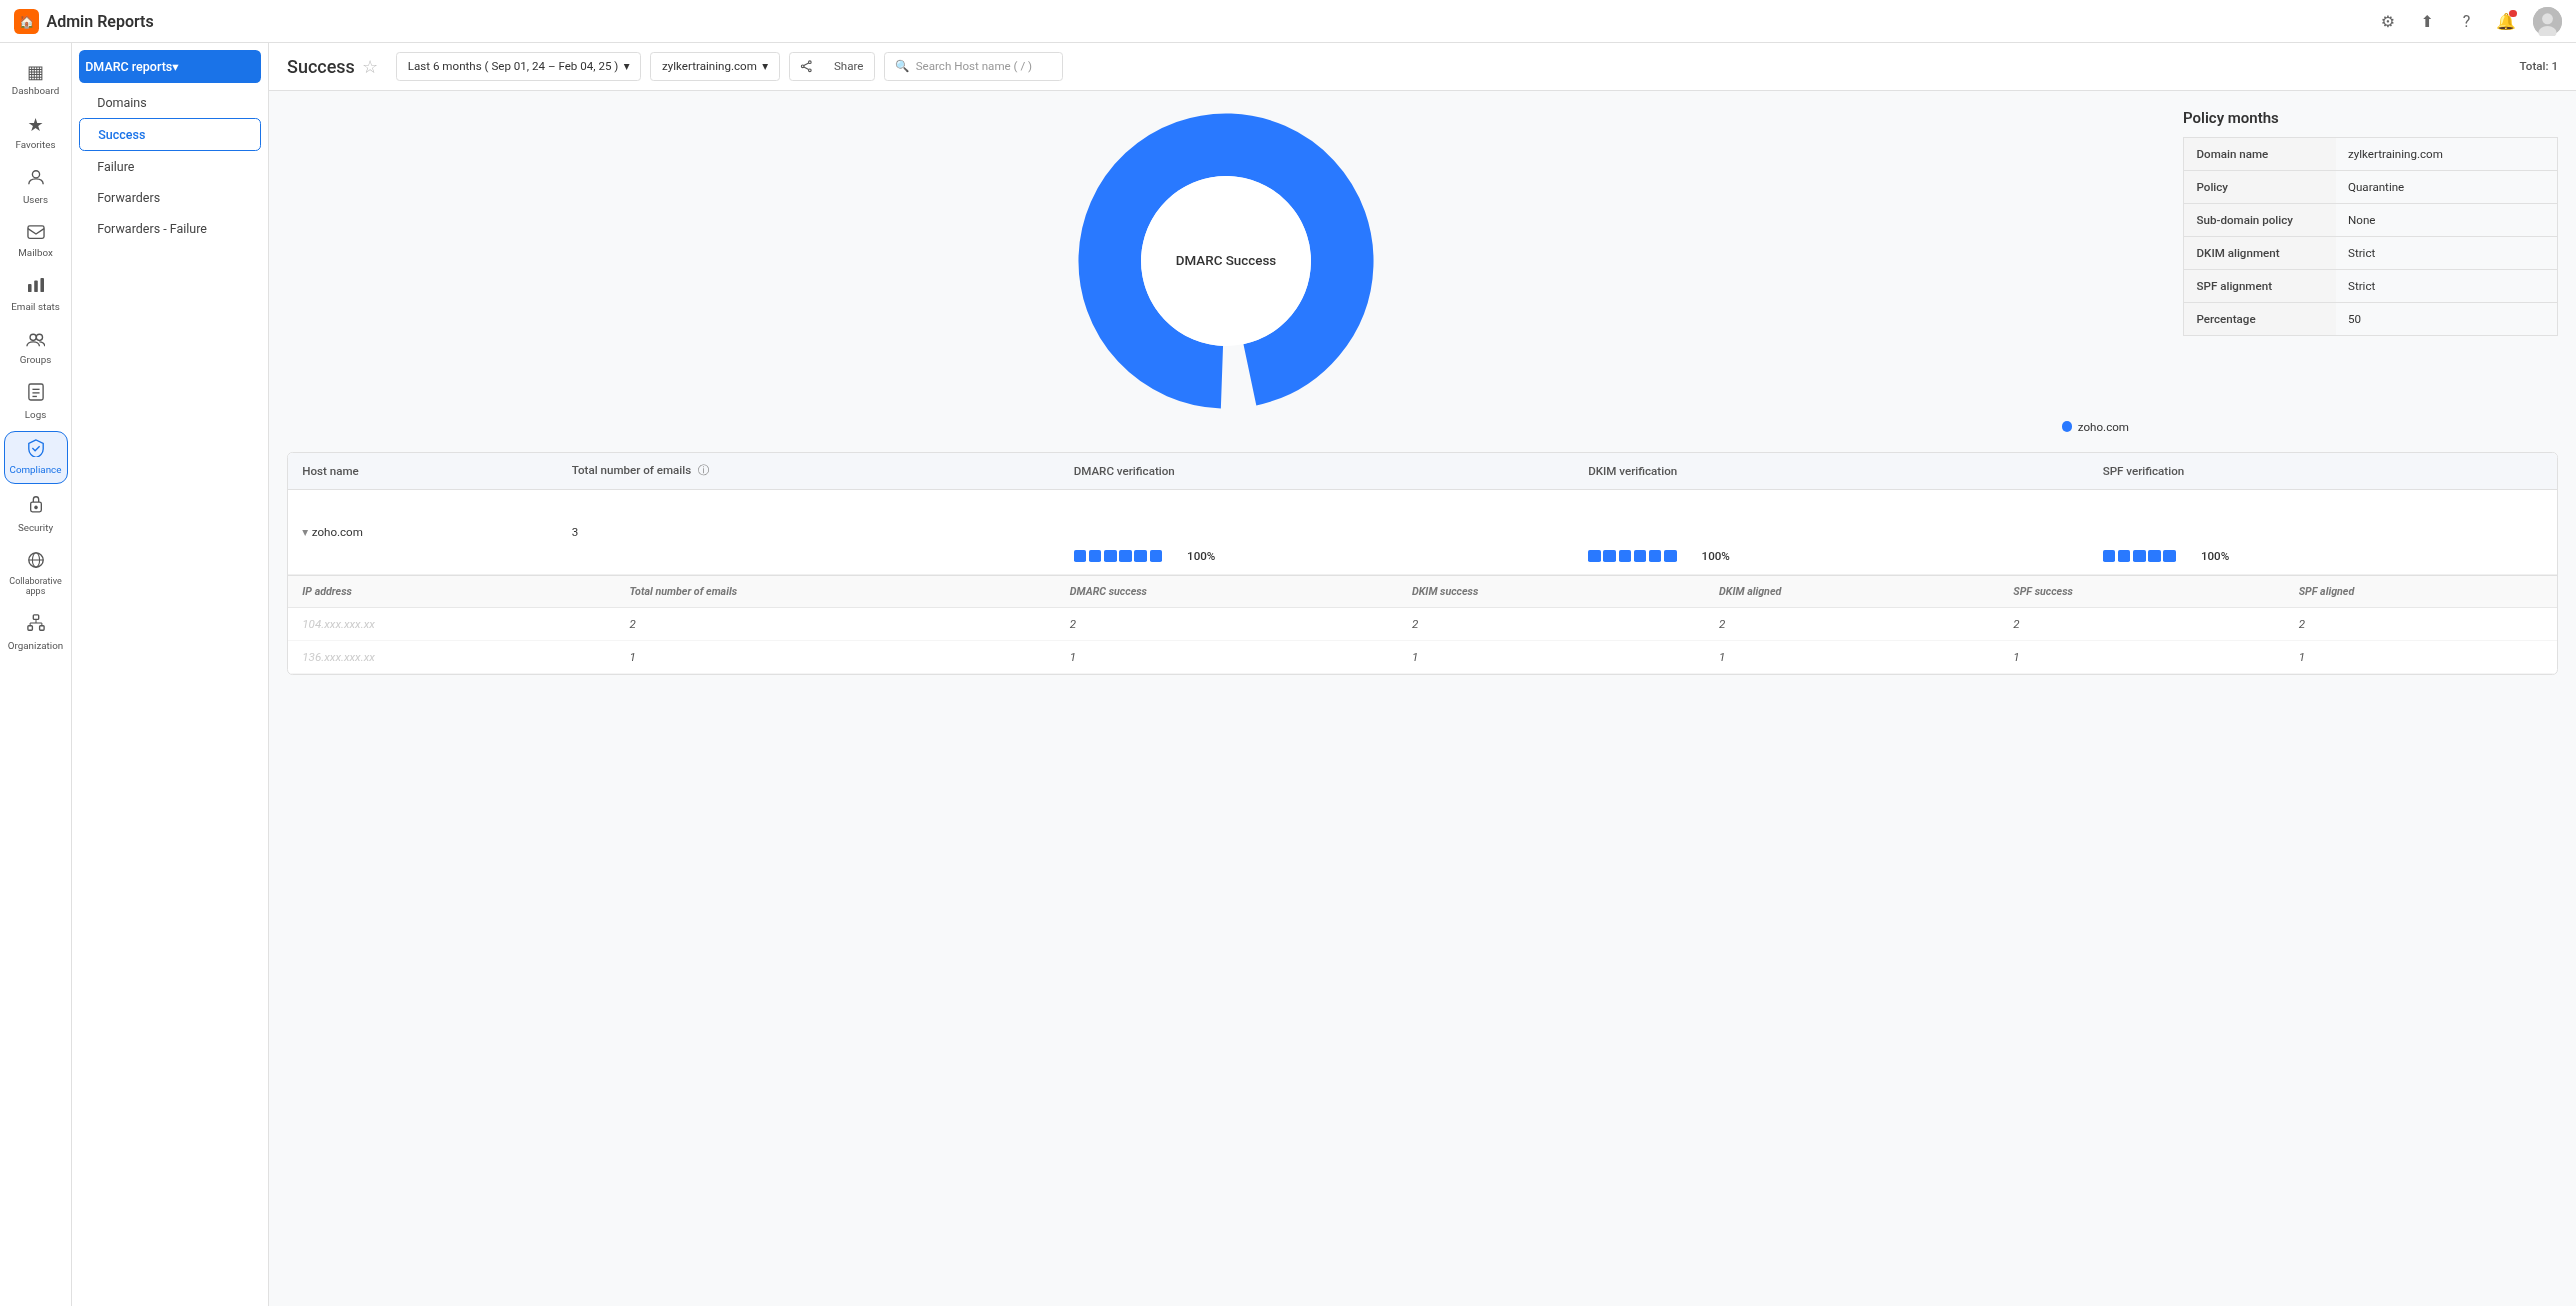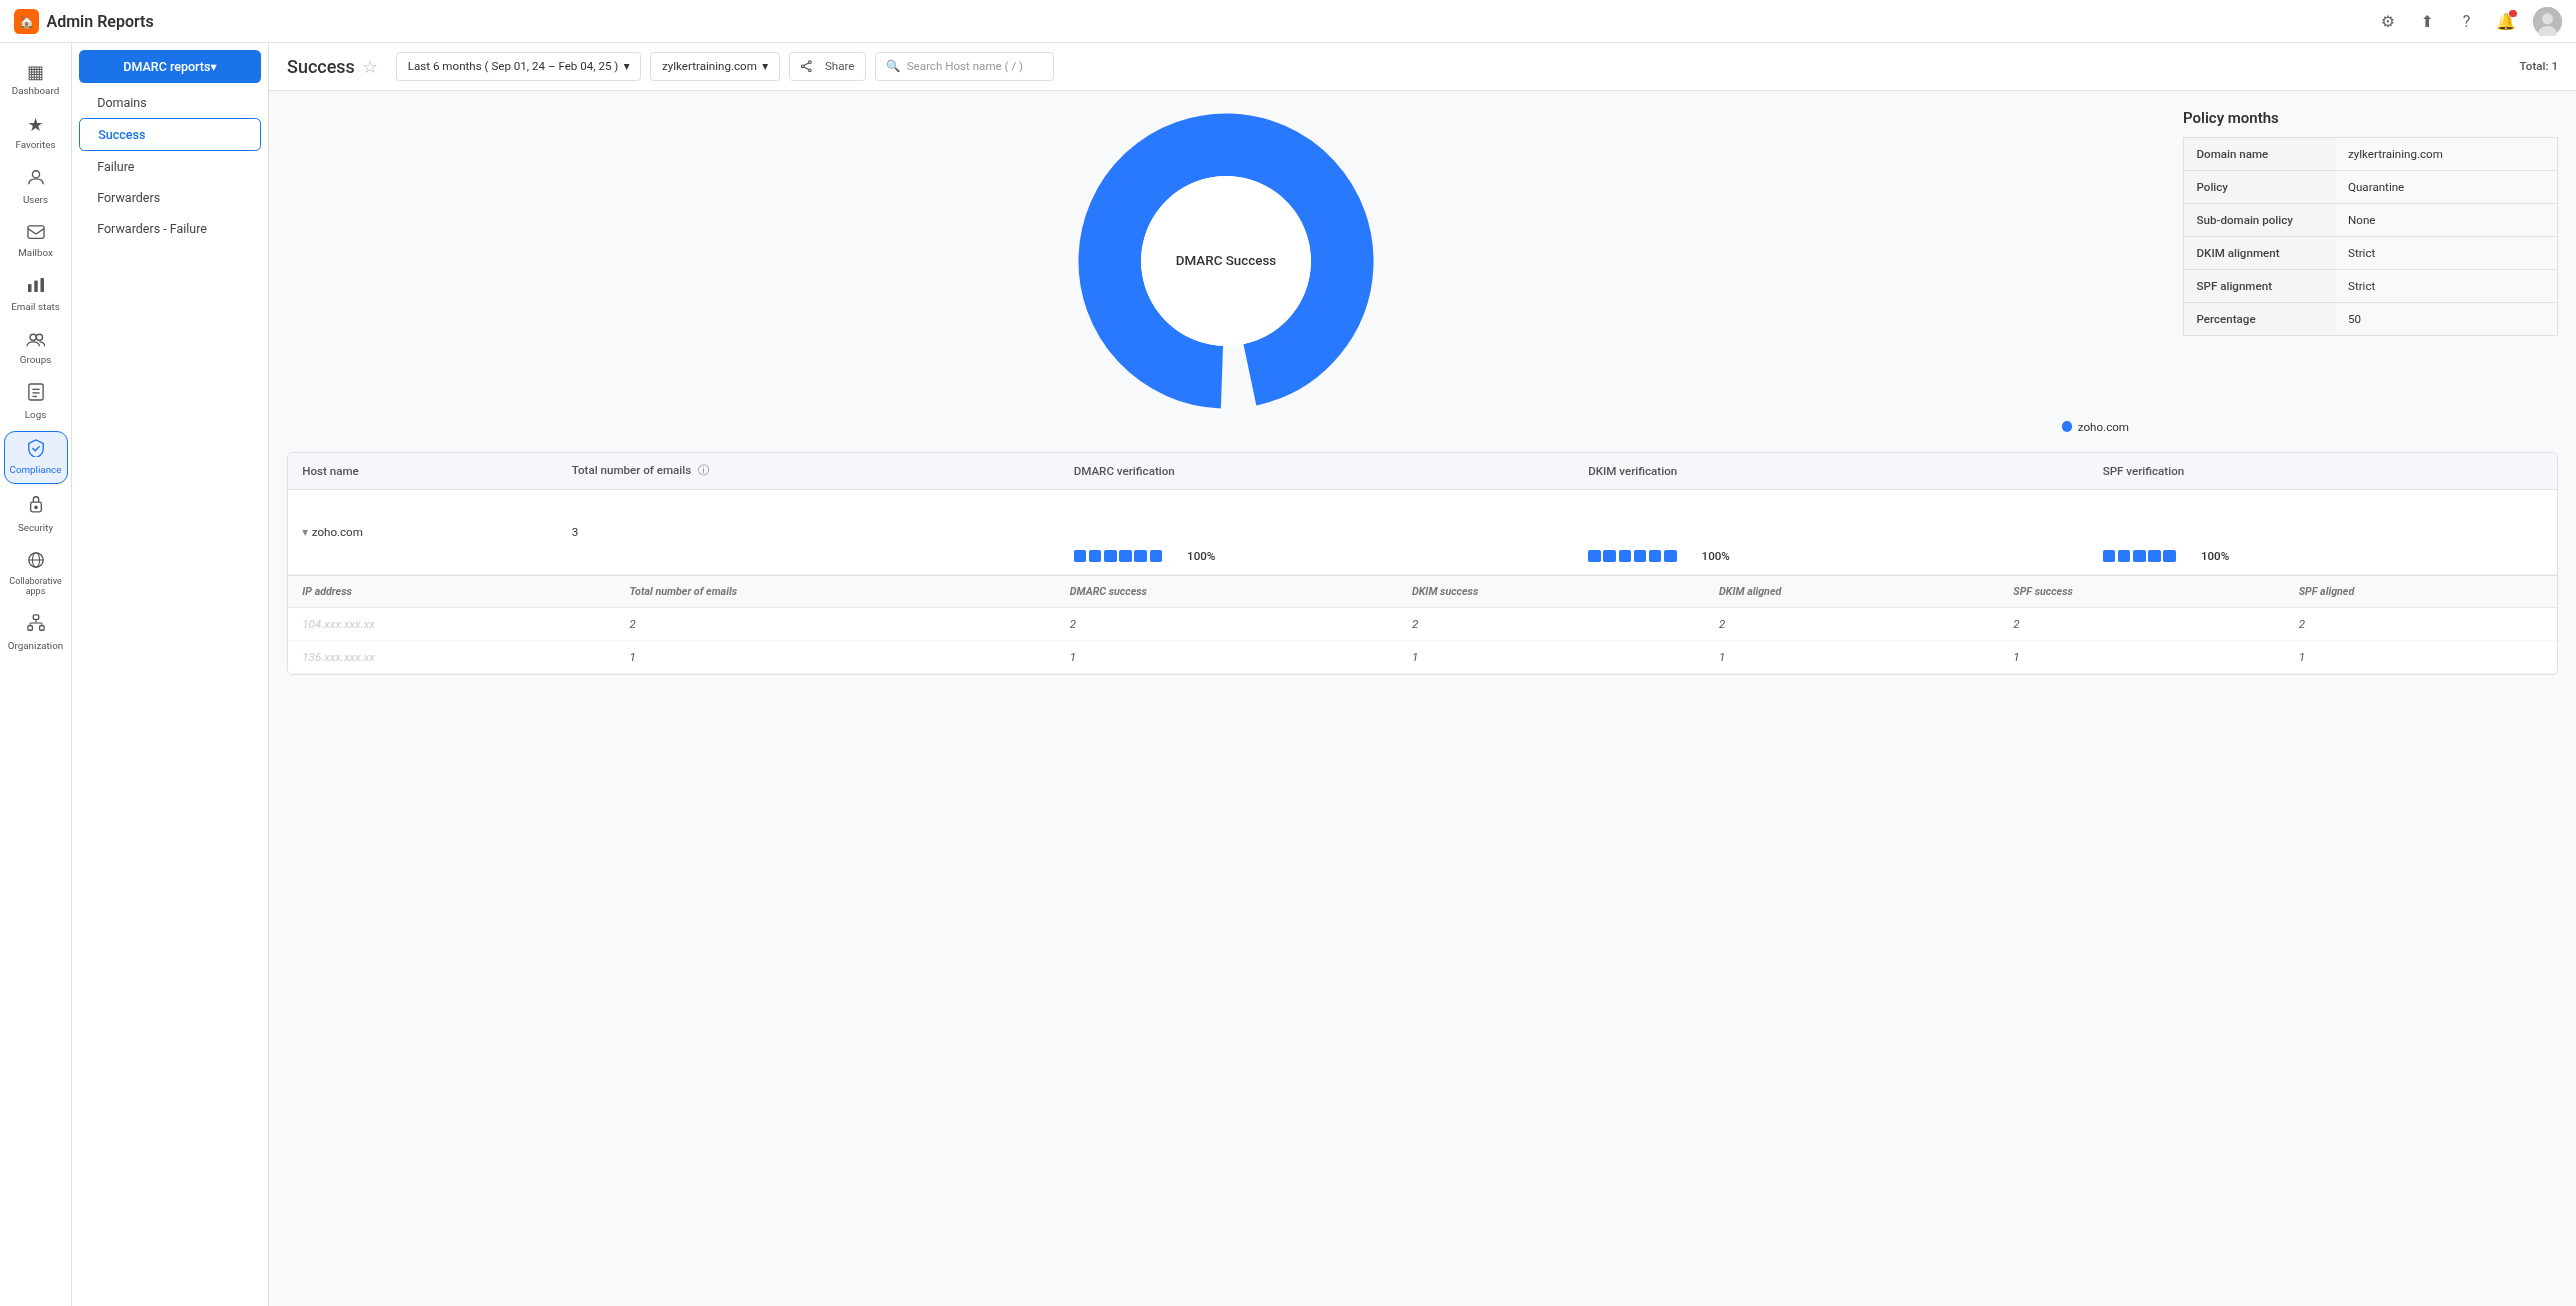--- a/index.html
+++ b/index.html
@@ -36,21 +36,21 @@
     .sidebar-item.active { background: #e8f0fe; color: #1a73e8; border: 1.8px solid #1a73e8; border-radius: 11px; }
     .sidebar-item .icon { font-size: 18px; }
     .sidebar-item .label { font-size: 9.8px; text-align: center; }
 
     
     .nav-panel {
       width: 197px; background: #fff; border-right: 0.9px solid #e0e0e0;
       padding: 7.2px; flex-shrink: 0; overflow-y: auto;
     }
     .nav-group-header {
-      display: flex; align-items: center; justify-content: center;
+      display: flex; align-items: center; justify-content: flex-start;
       padding: 9px 6px; background: #1a73e8; color: #fff;
       border-radius: 5.4px; margin-bottom: 3.6px; cursor: pointer; font-weight: 500;
     }
     .nav-item {
       padding: 8px 18px; cursor: pointer; border-radius: 3.6px;
       color: #444; font-size: 12.5px;
     }
     .nav-item.active {
       color: #1a73e8; border: 1.3px solid #1a73e8; border-radius: 5.4px;
       font-weight: 500; background: #fff;
@@ -67,21 +67,21 @@
     }
     .page-title { font-size: 18px; font-weight: 500; color: #333; display: flex; align-items: center; gap: 7.2px; }
     .star-icon { color: #bbb; cursor: pointer; }
     .filter-bar { display: flex; align-items: center; gap: 9px; margin-left: 7.2px; }
     .dropdown-btn {
       display: flex; align-items: center; gap: 5.4px;
       padding: 6.3px 10.7px; border: 0.9px solid #ddd; border-radius: 3.6px;
       background: #fff; cursor: pointer; font-size: 11.6px; color: #333;
     }
     .share-btn {
-      display: flex; align-items: center; gap: 12px;
+      display: flex; align-items: center; gap: 21px;
       padding: 6.3px 10.7px; border: 0.9px solid #ddd; border-radius: 3.6px;
       background: #fff; cursor: pointer; font-size: 11.6px; color: #555;
     }
     .search-box {
       display: flex; align-items: center; gap: 5.4px;
       padding: 6.3px 10.7px; border: 0.9px solid #ddd; border-radius: 3.6px;
       background: #fff; min-width: 179px; color: #999; font-size: 11.6px;
     }
     .total-badge { margin-left: auto; font-size: 11.6px; color: #555; font-weight: 500; }
 

